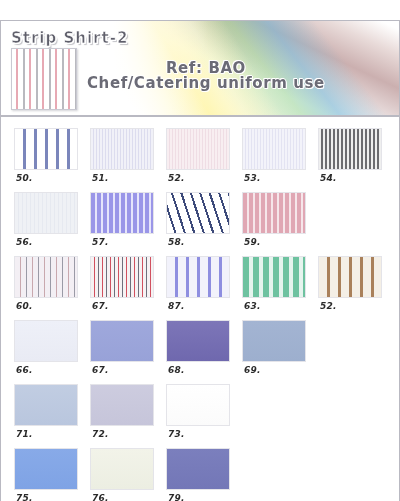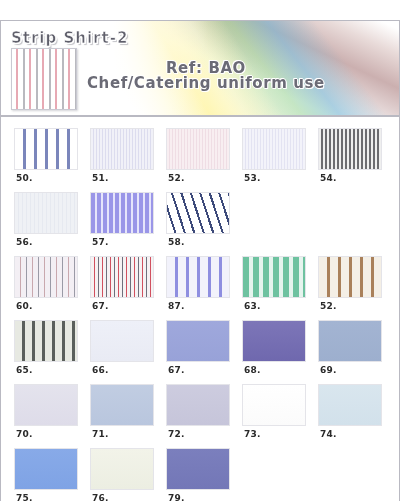--- a/index.html
+++ b/index.html
@@ -107,20 +107,21 @@
     padding:12px 0 0 14px;
   }
   .row{
     display:flex;
     height:64px;
   }
   .cell{
     width:62px;
     margin-right:14px;
     position:relative;
+    font-style:italic;
   }
   .swatch{
     width:62px;height:40px;
     box-sizing:border-box;
     background-color:#ffffff;
     box-shadow:0 0 0 1px rgba(205,205,215,.55);
   }
   .label{
     position:absolute;left:1px;top:44px;
     font-family:"DejaVu Sans", sans-serif;
@@ -178,20 +179,24 @@
           <div class="label">56.</div>
         </div>
         <div class="cell">
           <div class="swatch" style="background-image: repeating-linear-gradient(90deg, rgb(154, 150, 232) 0px, rgb(154, 150, 232) 4px, rgb(230, 229, 251) 4px, rgb(230, 229, 251) 6px);"></div>
           <div class="label">57.</div>
         </div>
         <div class="cell">
           <div class="swatch" style="background-image: repeating-linear-gradient(72deg, rgb(255, 255, 255) 0px, rgb(255, 255, 255) 7px, rgb(61, 74, 122) 7px, rgb(61, 74, 122) 9px);"></div>
           <div class="label">58.</div>
         </div>
+        <div class="cell">
+          <div class="swatch" style="background-image: repeating-linear-gradient(90deg, rgb(224, 167, 180) 0px, rgb(224, 167, 180) 4px, rgb(246, 230, 234) 4px, rgb(246, 230, 234) 6px);"></div>
+          <div class="label">59.</div>
+        </div>
       </div>
       <div class="row">
         <div class="cell">
           <div class="swatch" style="background-image: repeating-linear-gradient(90deg, rgb(243, 239, 244) 0px, rgb(243, 239, 244) 5px, rgb(201, 168, 174) 5px, rgb(201, 168, 174) 6px, rgb(243, 239, 244) 6px, rgb(243, 239, 244) 11px, rgb(154, 154, 166) 11px, rgb(154, 154, 166) 12px);"></div>
           <div class="label">60.</div>
         </div>
         <div class="cell">
           <div class="swatch" style="background-image: repeating-linear-gradient(90deg, rgb(246, 242, 243) 0px, rgb(246, 242, 243) 3px, rgb(209, 80, 95) 3px, rgb(209, 80, 95) 4px, rgb(246, 242, 243) 4px, rgb(246, 242, 243) 7px, rgb(111, 111, 124) 7px, rgb(111, 111, 124) 8px);"></div>
           <div class="label">67.</div>
         </div>
@@ -203,61 +208,49 @@
           <div class="swatch" style="background-image: repeating-linear-gradient(90deg, rgb(110, 194, 160) 0px, rgb(110, 194, 160) 6px, rgb(230, 244, 238) 6px, rgb(230, 244, 238) 10px);"></div>
           <div class="label">63.</div>
         </div>
         <div class="cell">
           <div class="swatch" style="background-image: repeating-linear-gradient(90deg, rgb(244, 239, 230) 0px, rgb(244, 239, 230) 8px, rgb(169, 128, 90) 8px, rgb(169, 128, 90) 11px);"></div>
           <div class="label">52.</div>
         </div>
       </div>
       <div class="row">
         <div class="cell">
-          <div class="swatch" style="background-image: repeating-linear-gradient(90deg, rgb(231, 233, 226) 0px, rgb(231, 233, 226) 7px, rgb(90, 95, 92) 7px, rgb(90, 95, 92) 10px);"></div>
-          <div class="label">65.</div>
-        </div>
-        <div class="cell">
           <div class="swatch" style="background-image: linear-gradient(rgb(238, 240, 248), rgb(233, 235, 244));"></div>
           <div class="label">66.</div>
         </div>
         <div class="cell">
           <div class="swatch" style="background-image: linear-gradient(rgb(159, 168, 220), rgb(152, 162, 216));"></div>
           <div class="label">67.</div>
         </div>
         <div class="cell">
           <div class="swatch" style="background-image: linear-gradient(rgb(125, 118, 184), rgb(111, 104, 174));"></div>
           <div class="label">68.</div>
         </div>
         <div class="cell">
           <div class="swatch" style="background-image: linear-gradient(rgb(163, 180, 210), rgb(157, 175, 206));"></div>
           <div class="label">69.</div>
         </div>
       </div>
       <div class="row">
         <div class="cell">
-          <div class="swatch" style="background-image: linear-gradient(rgb(228, 227, 237), rgb(222, 220, 233));"></div>
-          <div class="label">70.</div>
-        </div>
-        <div class="cell">
           <div class="swatch" style="background-image: linear-gradient(rgb(193, 205, 226), rgb(185, 198, 222));"></div>
           <div class="label">71.</div>
         </div>
         <div class="cell">
           <div class="swatch" style="background-image: linear-gradient(rgb(205, 204, 223), rgb(198, 197, 218));"></div>
           <div class="label">72.</div>
         </div>
         <div class="cell">
           <div class="swatch" style="background-image: linear-gradient(rgb(255, 255, 255), rgb(251, 251, 251));"></div>
           <div class="label">73.</div>
         </div>
-        <div class="cell">
-          <div class="swatch" style="background-image: linear-gradient(rgb(217, 230, 238), rgb(210, 225, 235));"></div>
-          <div class="label">74.</div>
-        </div>
       </div>
       <div class="row">
         <div class="cell">
           <div class="swatch" style="background-image: linear-gradient(rgb(136, 170, 232), rgb(127, 163, 229));"></div>
           <div class="label">75.</div>
         </div>
         <div class="cell">
           <div class="swatch" style="background-image: linear-gradient(rgb(242, 243, 233), rgb(236, 238, 226));"></div>
           <div class="label">76.</div>
         </div>

